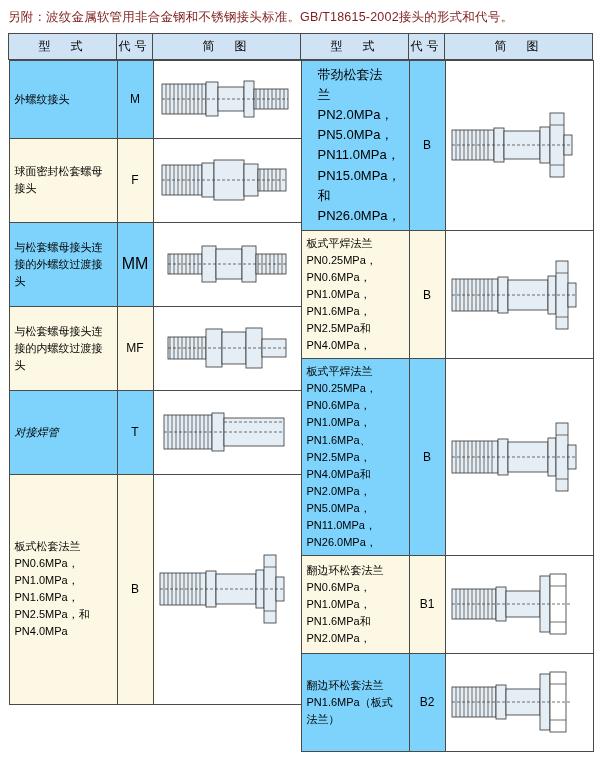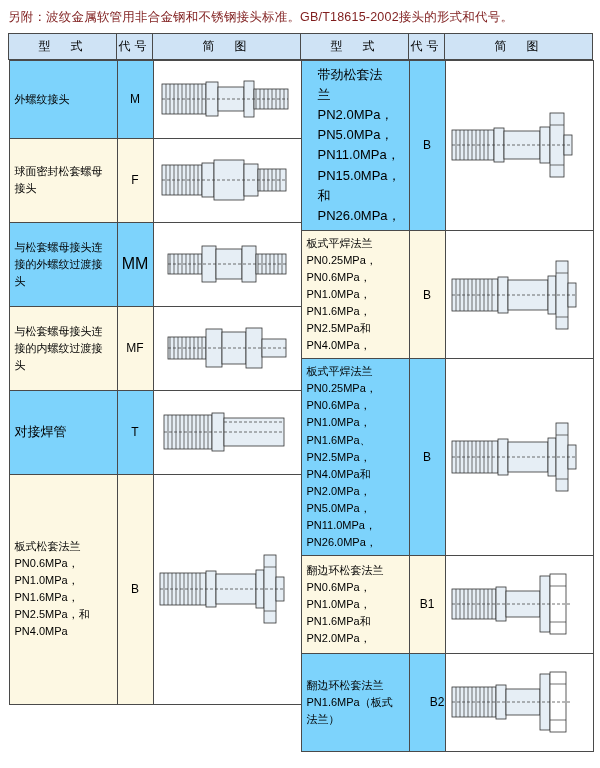--- a/index.html
+++ b/index.html
@@ -225,21 +225,21 @@
                         <rect x="52" y="20" width="16" height="38" fill="#e6eef5" stroke="#333" stroke-width="0.8"></rect>
                         <rect x="68" y="23" width="24" height="32" fill="#e6eef5" stroke="#333" stroke-width="0.8"></rect>
                         <rect x="92" y="19" width="16" height="40" fill="#e6eef5" stroke="#333" stroke-width="0.8"></rect>
                         <rect x="108" y="30" width="24" height="18" fill="#e6eef5" stroke="#333" stroke-width="0.8"></rect>
                         <line x1="14" y1="39" x2="132" y2="39" stroke="#333" stroke-width="0.7" stroke-dasharray="3,2"></line>
                       </svg>
                     </div>
                   </td>
                 </tr>
                 <tr style="height: 84px;">
-                  <td class="cell-text white" style="border: 1px solid rgb(74, 74, 74); font-size: 13px; line-height: 1.55; padding: 0 5px; vertical-align: middle;">
+                  <td class="cell-text white" style="border: 1px solid rgb(74, 74, 74); font-size: 11px; line-height: 1.55; padding: 0 5px; vertical-align: middle; font-style: italic;">
                     <div>对接焊管</div>
                   </td>
                   <td class="code-cell white" style="border: 1px solid rgb(74, 74, 74); text-align: center; font-size: 12px; vertical-align: middle;">T</td>
                   <td class="fig-cell" style="border: 1px solid rgb(74, 74, 74); background: rgb(255, 255, 255); text-align: center; vertical-align: middle;">
                     <div>
                       <svg width="146" height="78" viewBox="0 0 146 78">
                         <rect x="10" y="22" width="48" height="34" fill="#e6eef5" stroke="#333" stroke-width="0.8"></rect>
                         <line x1="14" y1="22" x2="14" y2="56" stroke="#333" stroke-width="0.7"></line>
                         <line x1="18" y1="22" x2="18" y2="56" stroke="#333" stroke-width="0.7"></line>
                         <line x1="22" y1="22" x2="22" y2="56" stroke="#333" stroke-width="0.7"></line>
@@ -426,21 +426,21 @@
                         <line x1="6" y1="46" x2="124" y2="46" stroke="#333" stroke-width="0.7" stroke-dasharray="3,2"></line>
                       </svg>
                     </div>
                   </td>
                 </tr>
                 <tr style="height: 98px;">
                   <td class="cell-text white" style="border: 1px solid rgb(74, 74, 74); font-size: 11px; line-height: 1.55; padding: 4px 5px; vertical-align: middle;">
                     <div>翻边环松套法兰</div>
                     <div>PN1.6MPa（板式法兰）</div>
                   </td>
-                  <td class="code-cell white" style="border: 1px solid rgb(74, 74, 74); text-align: right; font-size: 12px; vertical-align: middle;">B2</td>
+                  <td class="code-cell white" style="border: 1px solid rgb(74, 74, 74); text-align: center; font-size: 12px; vertical-align: middle;">B2</td>
                   <td class="fig-cell" style="border: 1px solid rgb(74, 74, 74); background: rgb(255, 255, 255); text-align: center; vertical-align: middle;">
                     <div>
                       <svg width="146" height="92" viewBox="0 0 146 92">
                         <rect x="6" y="31" width="44" height="30" fill="#e6eef5" stroke="#333" stroke-width="0.8"></rect>
                         <line x1="10" y1="31" x2="10" y2="61" stroke="#333" stroke-width="0.7"></line>
                         <line x1="14" y1="31" x2="14" y2="61" stroke="#333" stroke-width="0.7"></line>
                         <line x1="18" y1="31" x2="18" y2="61" stroke="#333" stroke-width="0.7"></line>
                         <line x1="22" y1="31" x2="22" y2="61" stroke="#333" stroke-width="0.7"></line>
                         <line x1="26" y1="31" x2="26" y2="61" stroke="#333" stroke-width="0.7"></line>
                         <line x1="30" y1="31" x2="30" y2="61" stroke="#333" stroke-width="0.7"></line>

